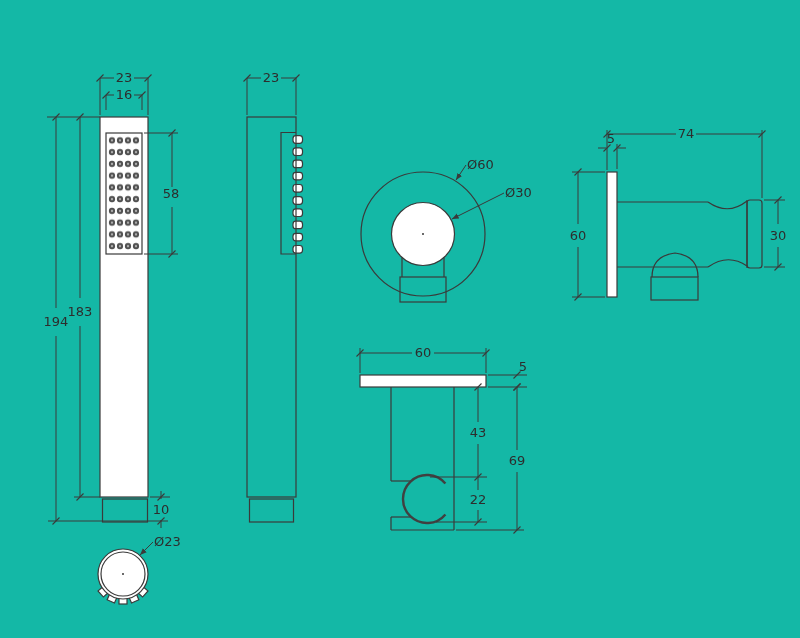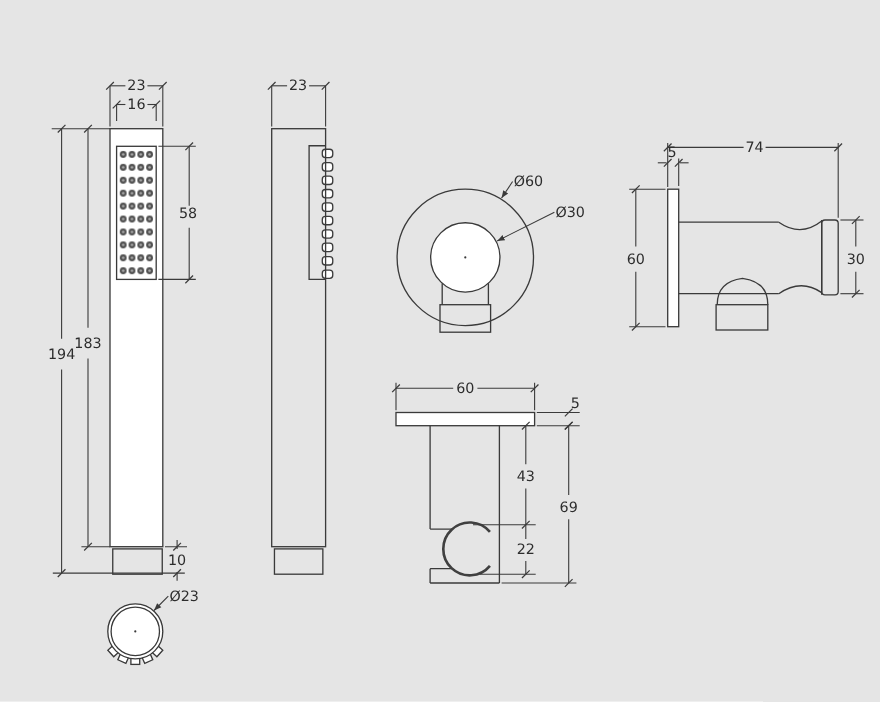--- a/index.html
+++ b/index.html
@@ -1,16 +1,16 @@
 <!DOCTYPE html>
 <html><head>
 <meta charset="utf-8">
 <style>
   html,body{margin:0;padding:0;background:#ffffff;}
-  .canvas-wrap{width:800px;height:638px;position:relative;background:#e5e5e5;overflow:hidden;}
+  .canvas-wrap{width:800px;height:638px;position:relative;background:#14b8a6;overflow:hidden;}
   svg{display:block;}
   .ln{stroke:#3a3a3a;stroke-width:1.2;fill:none;stroke-linecap:butt;}
   .thin{stroke:#3a3a3a;stroke-width:1;fill:none;}
   .tick{stroke:#3a3a3a;stroke-width:1.1;}
   .dimtxt{font-family:"DejaVu Sans","Liberation Sans",sans-serif;font-size:13px;fill:#2d2d2d;text-anchor:middle;}
   .dimtxt.start{text-anchor:start;}
   .thick{stroke:#404040;stroke-width:2.4;fill:none;}
   .whitefill{fill:#ffffff;}
 </style>
 </head>

